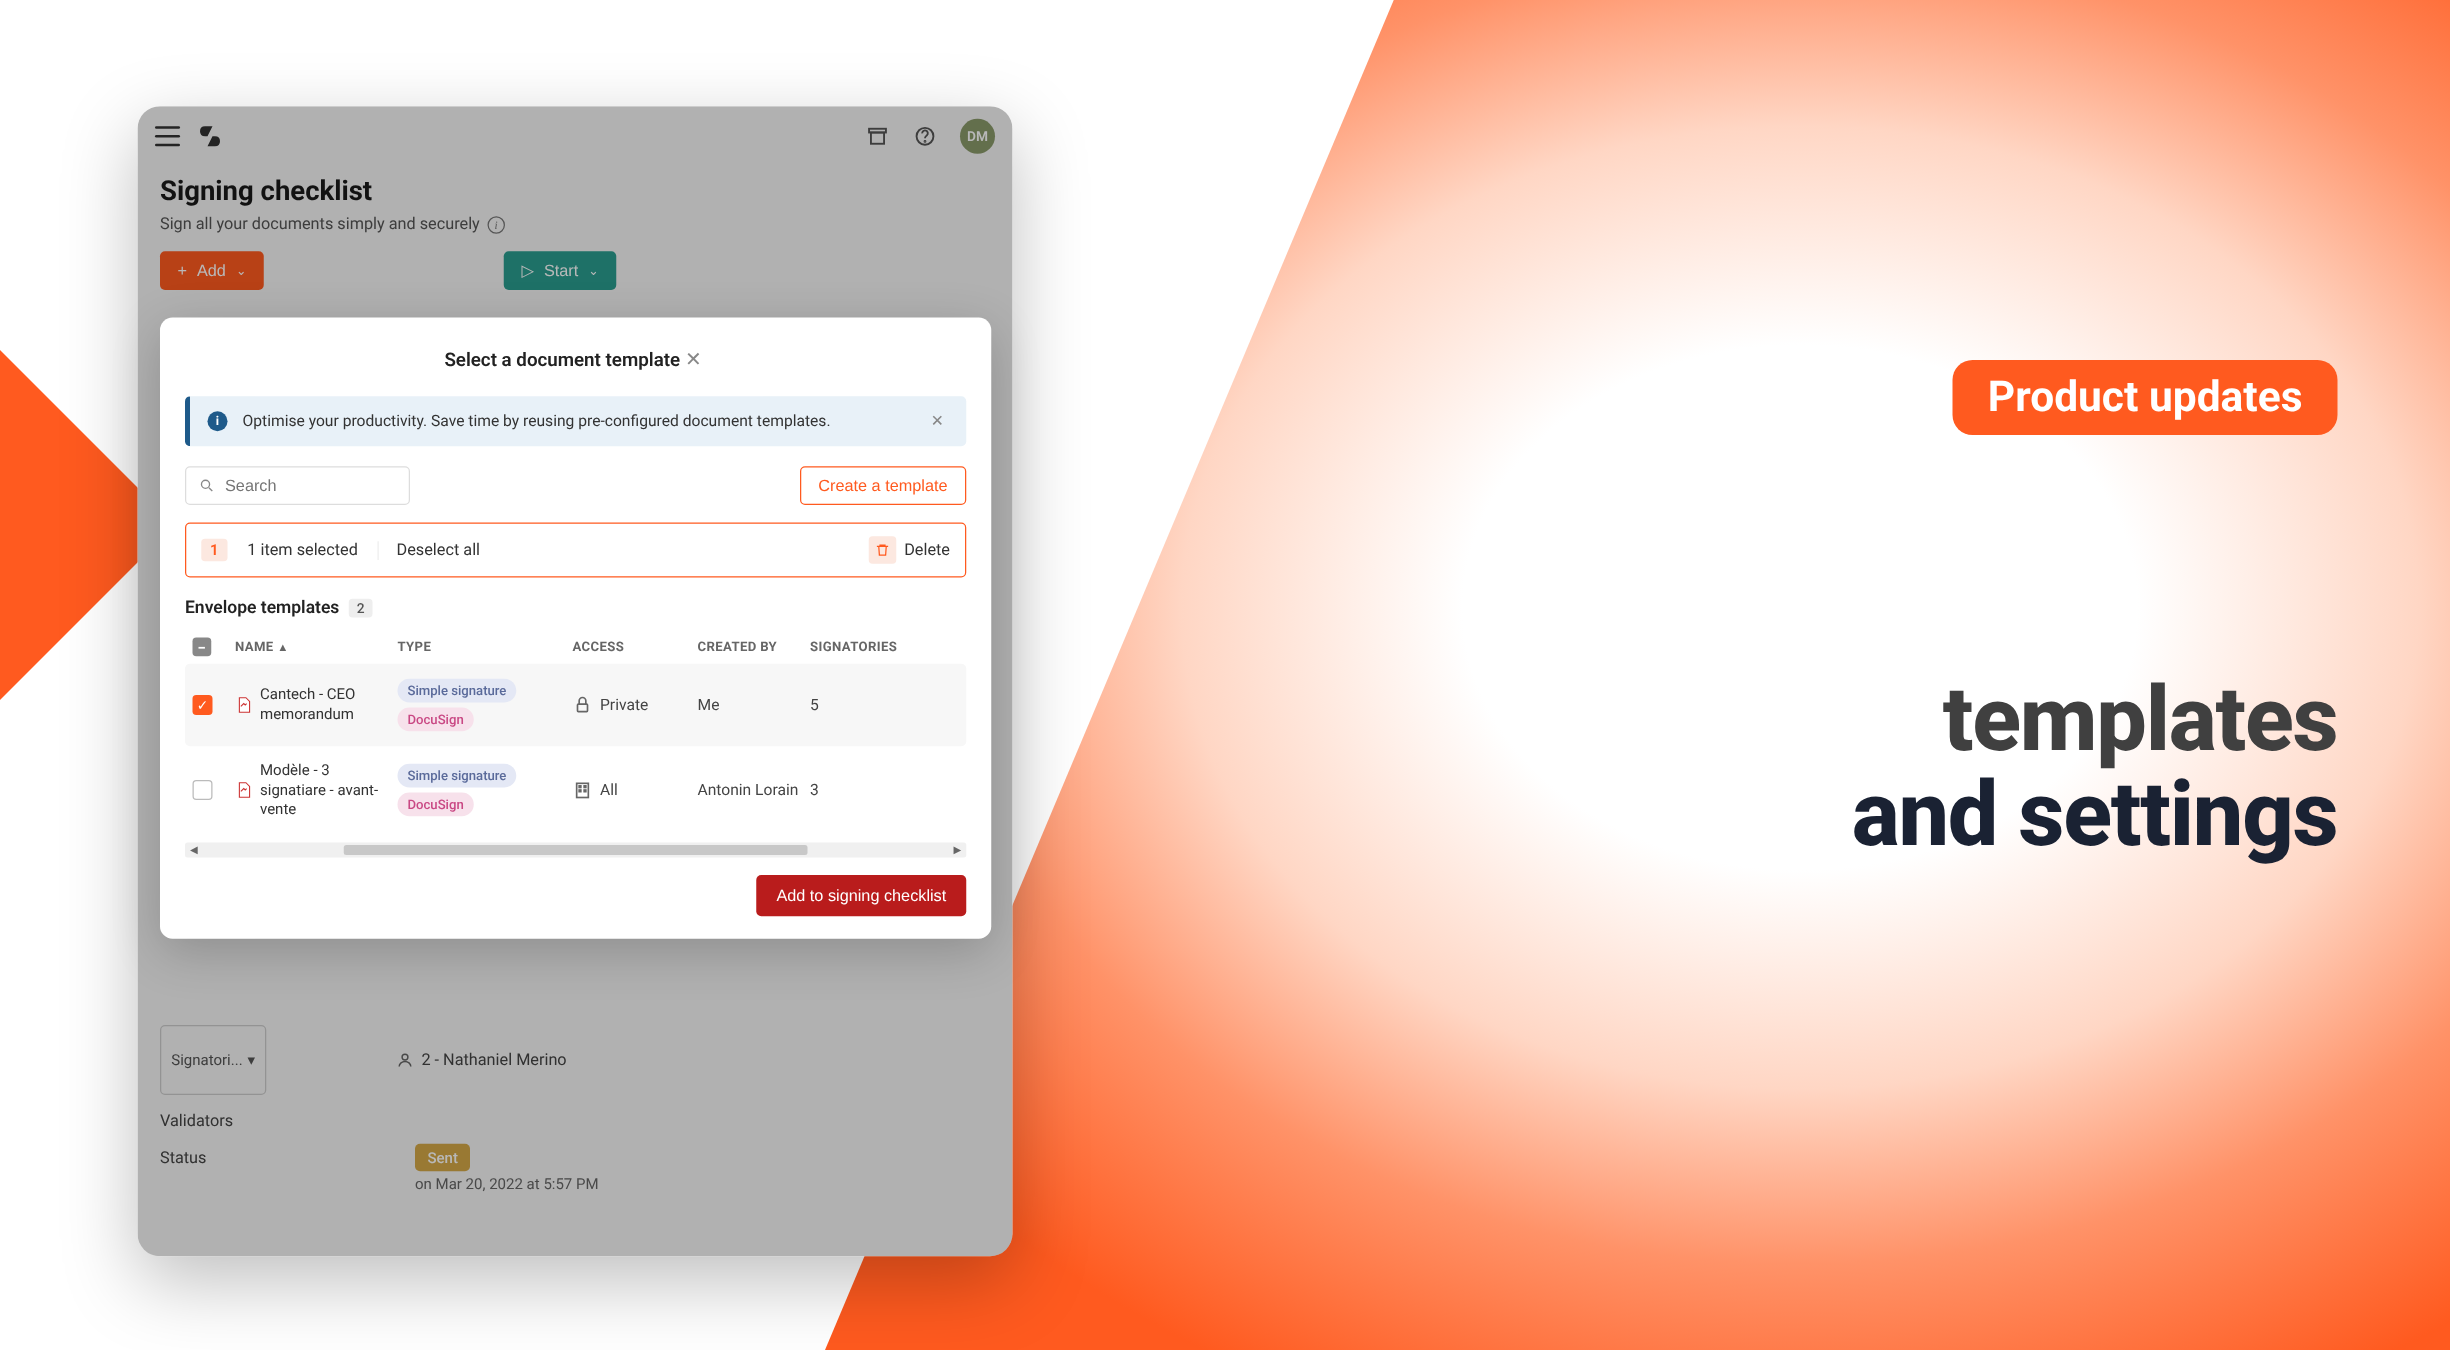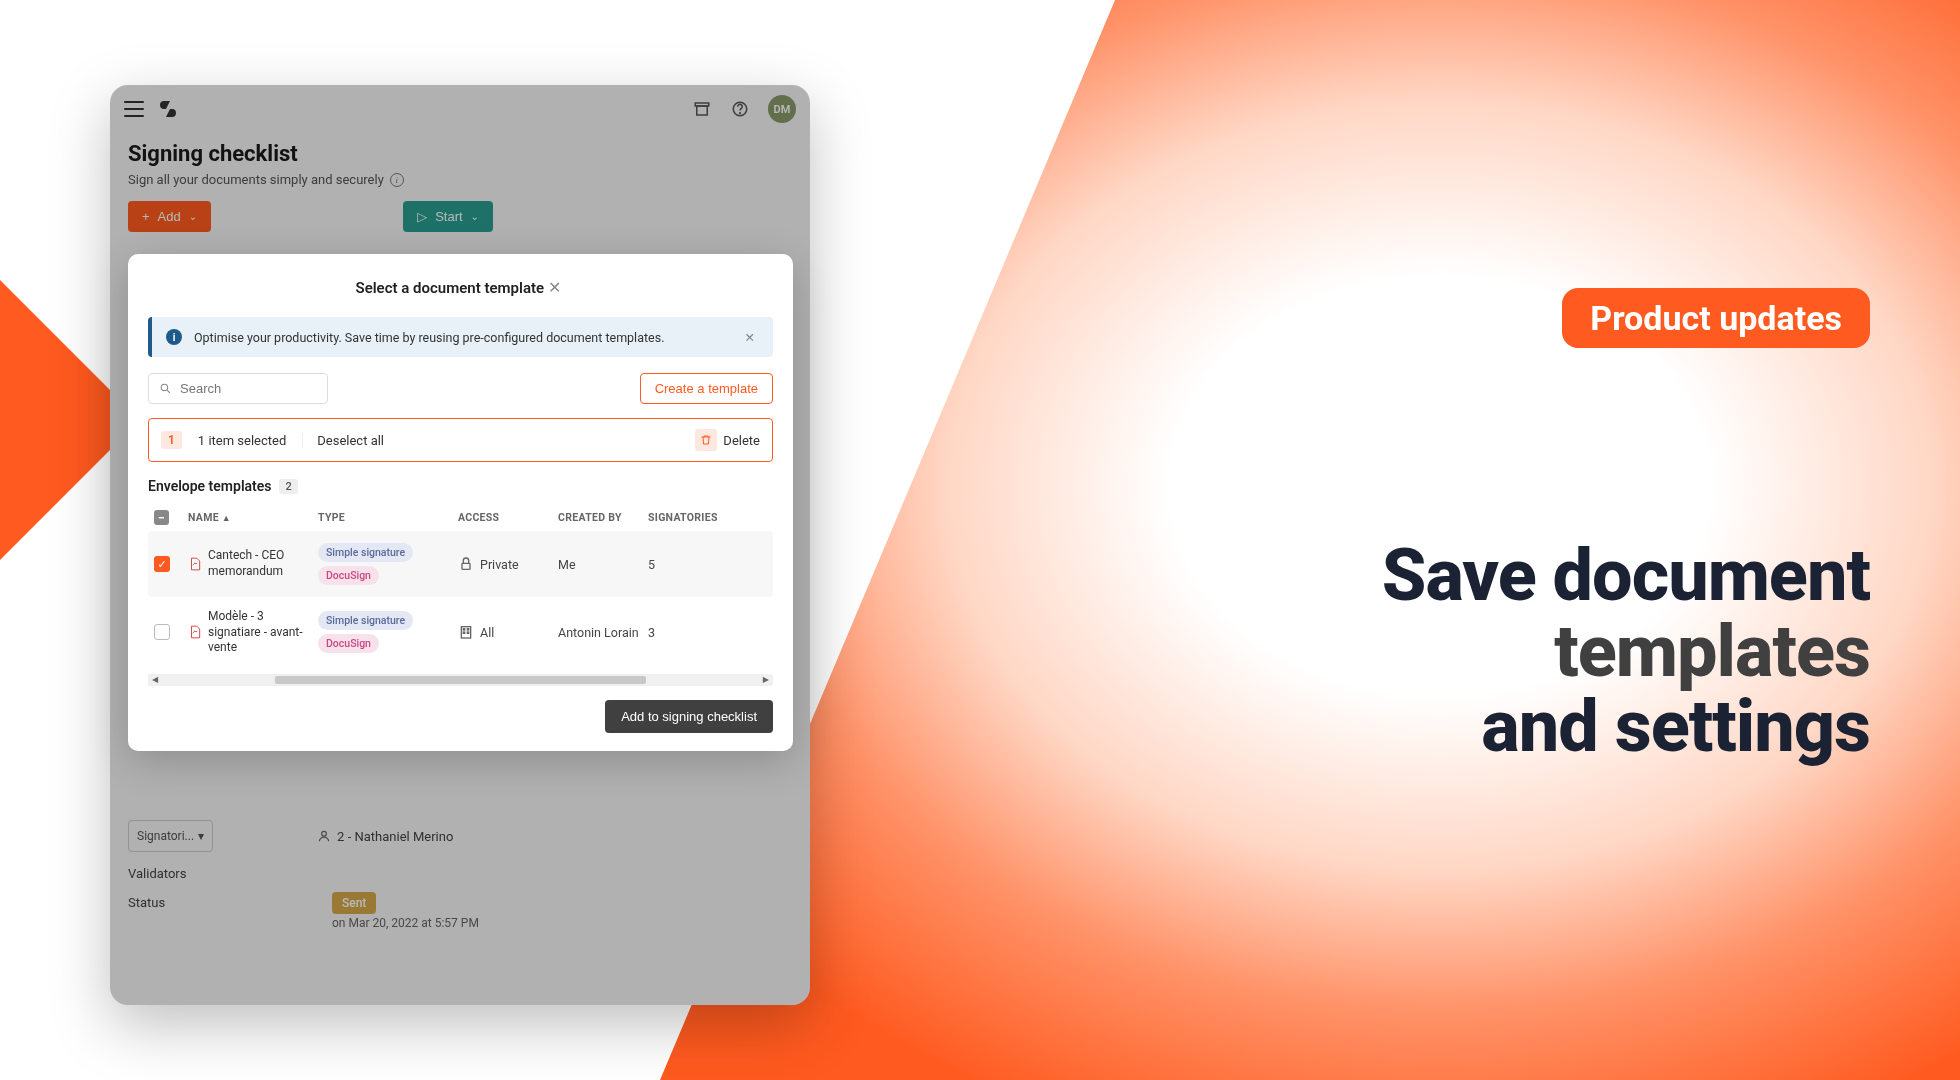--- a/index.html
+++ b/index.html
@@ -24,21 +24,21 @@
 .info-circle { width: 14px; height: 14px; border: 1.5px solid #777; border-radius: 50%; display: inline-flex; align-items: center; justify-content: center; font-size: 9px; color: #777; font-style: italic; font-family: serif; }
 
 .action-buttons { display: flex; gap: 12px; padding: 0 18px 14px; position: relative; z-index: 1; }
 .btn { display: inline-flex; align-items: center; gap: 8px; padding: 8px 14px; border-radius: 4px; font-size: 13px; font-weight: 500; cursor: pointer; border: none; }
 .btn-orange { background: #ff5a1f; color: #fff; }
 .btn-teal { background: #2a9d8f; color: #fff; margin-left: 180px; }
 .btn .chev { font-size: 10px; }
 
 .below-modal { padding: 14px 18px; position: relative; z-index: 1; font-size: 13px; color: #444; }
 .below-row { display: flex; align-items: center; gap: 14px; margin-bottom: 14px; }
-.sig-dropdown { border: 1px solid #ccc; border-radius: 4px; padding: 8px 8px; font-size: 12px; color: #555; display: flex; align-items: center; gap: 4px; }
+.sig-dropdown { border: 1px solid #ccc; border-radius: 4px; padding: 20px 8px; font-size: 12px; color: #555; display: flex; align-items: center; gap: 4px; }
 .sent-badge { background: #d4a847; color: #fff; padding: 4px 10px; border-radius: 4px; font-size: 12px; font-weight: 500; }
 
 
 .modal { position: absolute; left: 128px; top: 254px; width: 665px; background: #fff; border-radius: 10px; box-shadow: 0 10px 40px rgba(0,0,0,0.2); z-index: 5; padding: 20px 20px 18px; }
 .modal-header { display: flex; justify-content: center; align-items: center; margin-bottom: 16px; }
 .modal-title { font-size: 15px; font-weight: 600; color: #222; }
 .close-x { color: #888; cursor: pointer; font-size: 16px; padding: 4px; }
 
 .info-banner { background: #e8f1f8; border-left: 4px solid #1e5a8a; border-radius: 4px; padding: 12px 14px; display: flex; align-items: center; gap: 12px; margin-bottom: 16px; font-size: 12.5px; color: #333; }
 .info-banner .info-i { width: 16px; height: 16px; border-radius: 50%; background: #1e5a8a; color: #fff; display: flex; align-items: center; justify-content: center; font-size: 10px; font-weight: bold; flex-shrink: 0; }
@@ -78,21 +78,21 @@
 .access-ico { width: 16px; height: 16px; color: #666; }
 .created-cell, .sig-cell { color: #444; font-size: 12.5px; }
 
 .hscroll { height: 12px; background: #f0f0f0; border-radius: 2px; margin-top: 6px; display: flex; align-items: center; padding: 0 4px; position: relative; }
 .hscroll .thumb { height: 8px; background: #c8c8c8; border-radius: 2px; width: 60%; }
 .hscroll .arr { font-size: 8px; color: #666; }
 .hscroll .arr.left { margin-right: auto; }
 .hscroll .arr.right { margin-left: auto; }
 
 .modal-footer { display: flex; justify-content: flex-end; margin-top: 14px; }
-.add-btn { background: #404040; color: #fff; padding: 9px 16px; border-radius: 4px; font-size: 13px; font-weight: 500; border: none; cursor: pointer; }
+.add-btn { background: #b91c1c; color: #fff; padding: 9px 16px; border-radius: 4px; font-size: 13px; font-weight: 500; border: none; cursor: pointer; }
 
 
 .marketing { position: absolute; right: 90px; top: 288px; z-index: 3; text-align: right; }
 .badge-pill { display: inline-block; background: #ff5a1f; color: #fff; font-size: 34px; font-weight: 700; padding: 10px 28px; border-radius: 16px; margin-bottom: 190px; }
 .headline { font-size: 72px; font-weight: 800; line-height: 1.05; color: #1a2233; letter-spacing: -1px; }
 .headline .accent { color: #404040; }
 </style>
 </head>
 <body>
 
@@ -290,17 +290,16 @@
   </div>
 
   <div class="modal-footer">
     <button class="add-btn">Add to signing checklist</button>
   </div>
 </div>
 
 <div class="marketing">
   <div class="badge-pill">Product updates</div>
   <div class="headline">
-    <div>Save document</div>
     <div class="accent">templates</div>
     <div>and settings</div>
   </div>
 </div>
 
 </body></html>

